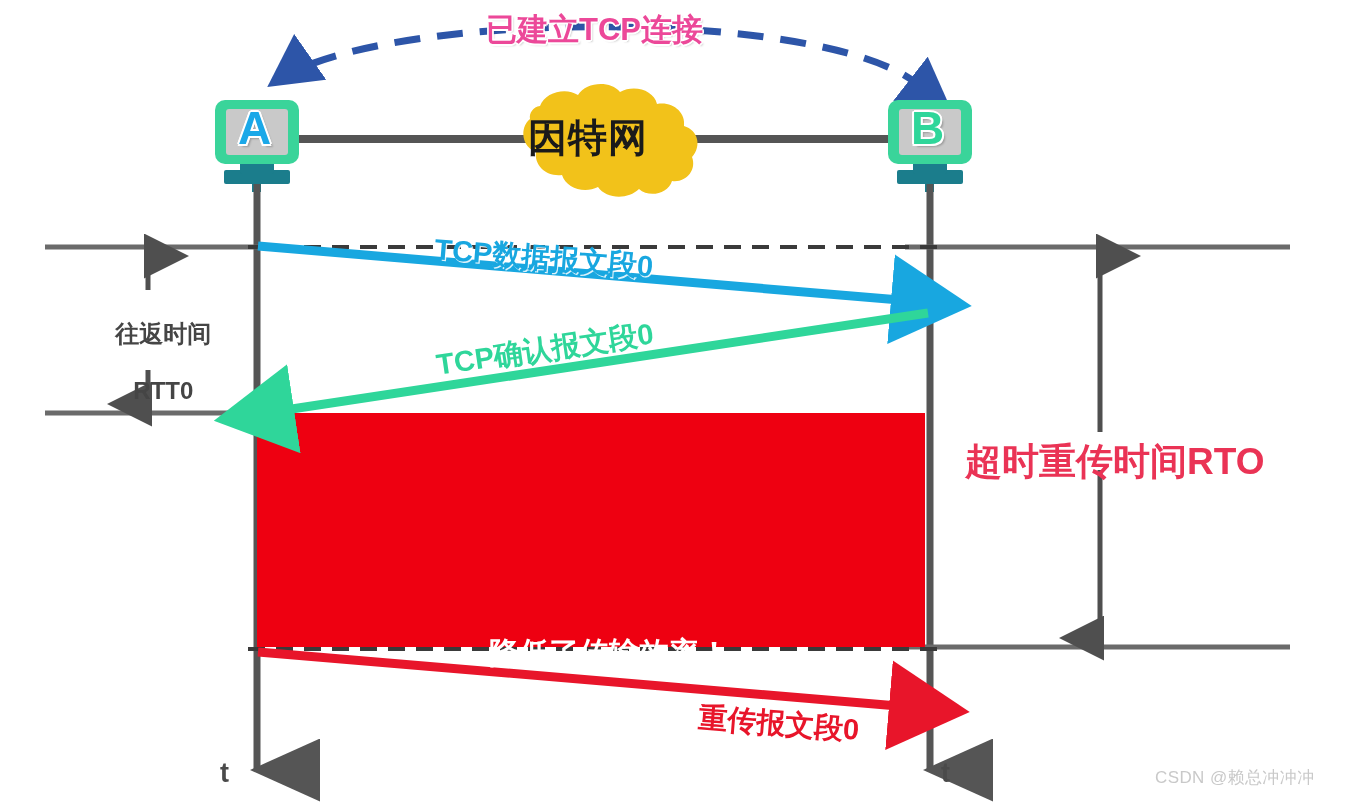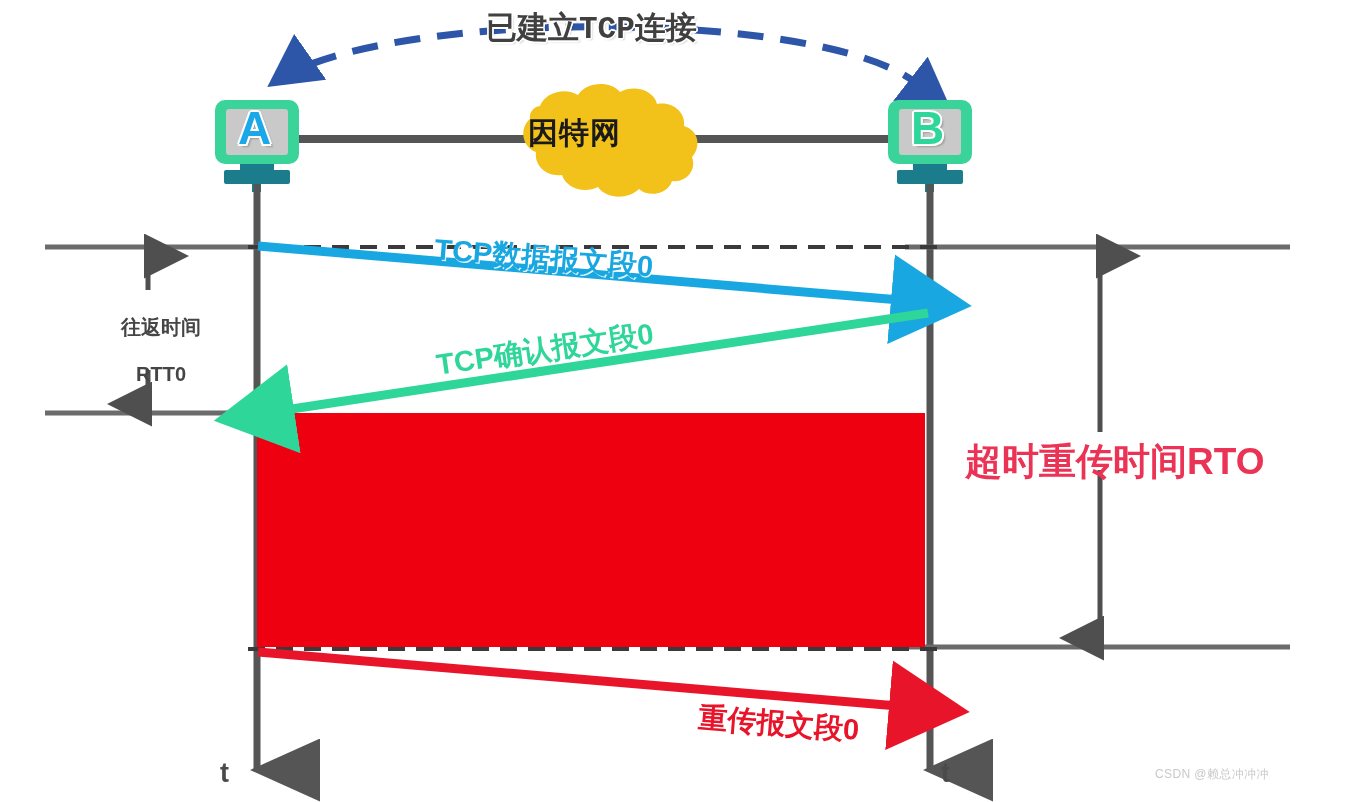--- a/index.html
+++ b/index.html
@@ -32,36 +32,35 @@
     font-weight: bold;
     line-height: 1.18;
     pointer-events: none;
   }
 
   
   #arc-label {
     left: 486px;
     top: 12px;
     font-size: 31px;
-    color: #404040;
+    color: #ec4899;
     letter-spacing: 0px;
     text-shadow:
        1.6px 0 0 #ffffff, -1.6px 0 0 #ffffff,
        0 1.6px 0 #ffffff, 0 -1.6px 0 #ffffff,
        1.2px 1.2px 0 #ffffff, -1.2px 1.2px 0 #ffffff,
        1.2px -1.2px 0 #ffffff, -1.2px -1.2px 0 #ffffff,
        2px 2px 2px rgba(0,0,0,0.18);
-    font-family: Liberation Mono, monospace;
   }
 
   
   #cloud-label {
     left: 528px;
     top: 115px;
-    font-size: 30px;
+    font-size: 39px;
     color: #1a1a1a;
     letter-spacing: 1px;
   }
 
   
   .host-letter {
     position: absolute;
     font-size: 46px;
     font-weight: bold;
     line-height: 1;
@@ -74,21 +73,21 @@
   }
   #host-a-letter { left: 238px; top: 105px; color: #1aa8e8; }
   #host-b-letter { left: 911px; top: 105px; color: #2fd69a; }
 
   
   #rtt-label {
     left: 70px;
     top: 292px;
     width: 160px;
     text-align: center;
-    font-size: 20px;
+    font-size: 24px;
     color: #454545;
   }
 
   
   #data-seg-label {
     left: 436px;
     top: 232px;
     font-size: 29px;
     color: #18a7e0;
     transform: rotate(4.6deg);
@@ -141,21 +140,21 @@
     color: #4a4a4a;
   }
   #t-left { left: 220px; top: 758px; }
   #t-right { left: 941px; top: 758px; }
 
   
   #watermark {
     position: absolute;
     left: 1155px;
     top: 766px;
-    font-size: 12px;
+    font-size: 17px;
     font-weight: normal;
     color: #c9c9c9;
     letter-spacing: 0.4px;
   }
 </style>
 </head>
 <body>
 
 <div id="stage">
 
@@ -297,20 +296,21 @@
   <div class="lbl" id="data-seg-label">TCP数据报文段0</div>
 
   <div class="lbl" id="ack-seg-label">TCP确认报文段0</div>
 
   <div class="lbl" id="retrans-seg-label">重传报文段0</div>
 
   <div class="lbl" id="rto-label">超时重传时间RTO</div>
 
   <div class="lbl" id="block-message">
     <br>
+    <span>降低了传输效率！</span>
   </div>
 
   <div class="t-letter" id="t-left">t</div>
 
   <div class="t-letter" id="t-right">t</div>
 
   <div id="watermark">CSDN @赖总冲冲冲</div>
 
 </div>
 

